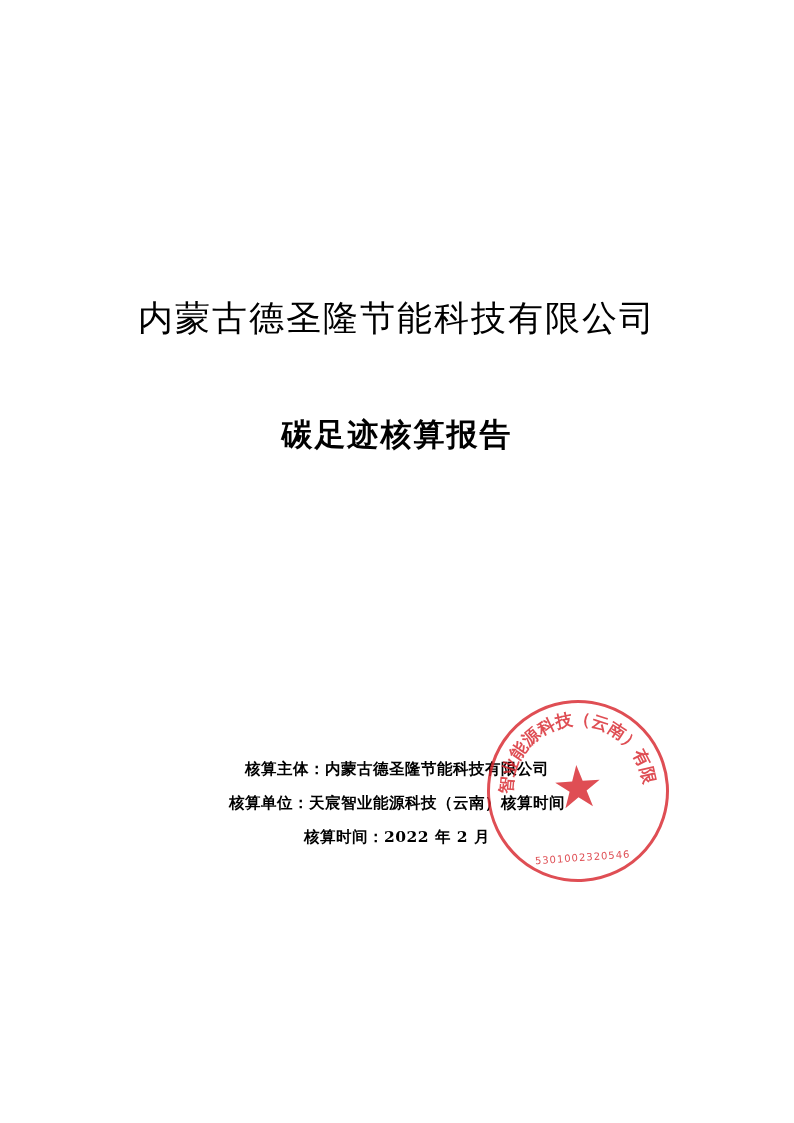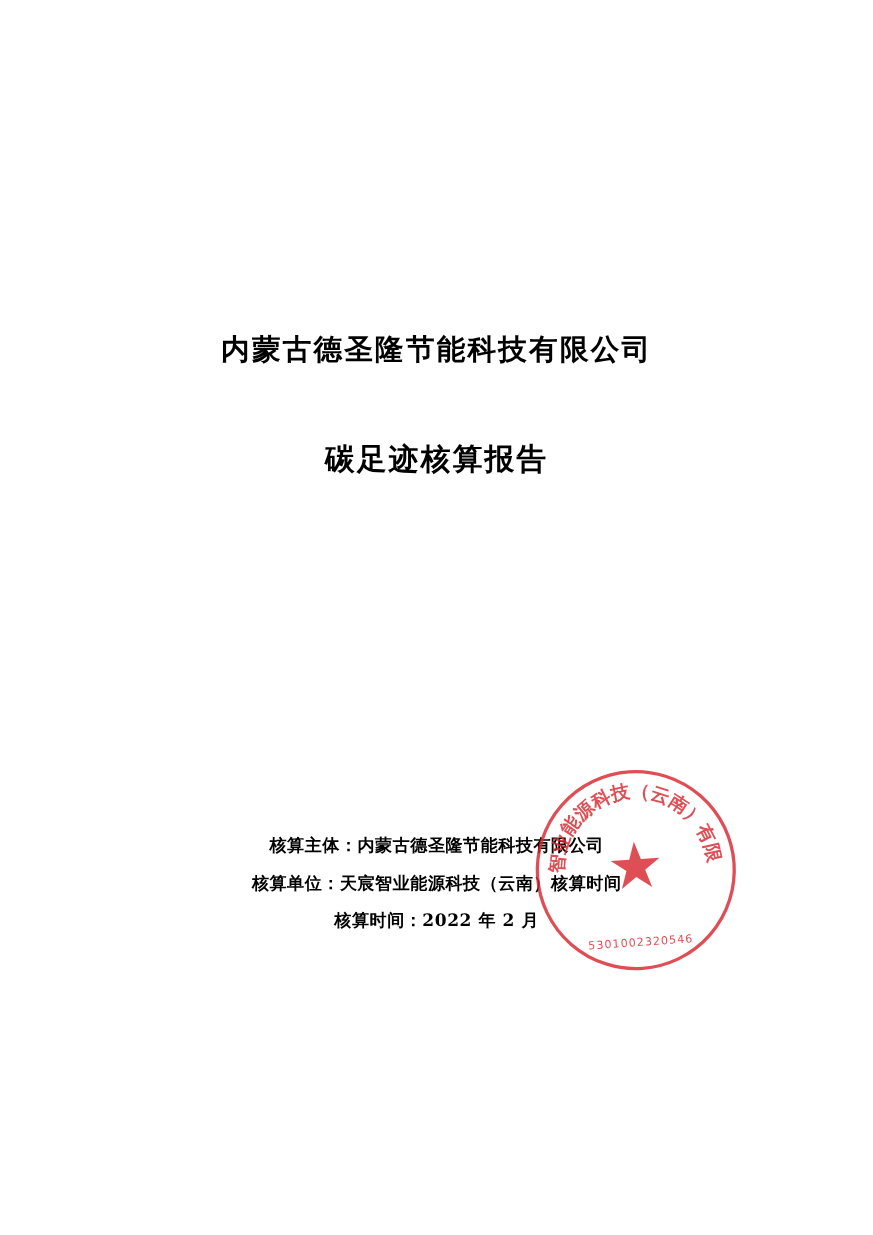--- a/index.html
+++ b/index.html
@@ -21,31 +21,31 @@
   }
 
   .title-block {
     position: absolute;
     top: 296px;
     left: 0;
     width: 794px;
     text-align: center;
   }
   .doc-title-line1 {
-    font-size: 26px;
-    font-weight: bold;
+    font-size: 35px;
+    font-weight: normal;
     letter-spacing: 2px;
     line-height: 44px;
   }
   .doc-title-line2 {
-    font-size: 27px;
+    font-size: 31px;
     font-weight: bold;
     letter-spacing: 2px;
     line-height: 44px;
-    margin-top: 56px;
+    margin-top: 72px;
   }
 
   .meta-block {
     position: absolute;
     top: 752px;
     left: 0;
     width: 794px;
     text-align: center;
     font-size: 15.5px;
     line-height: 34px;

